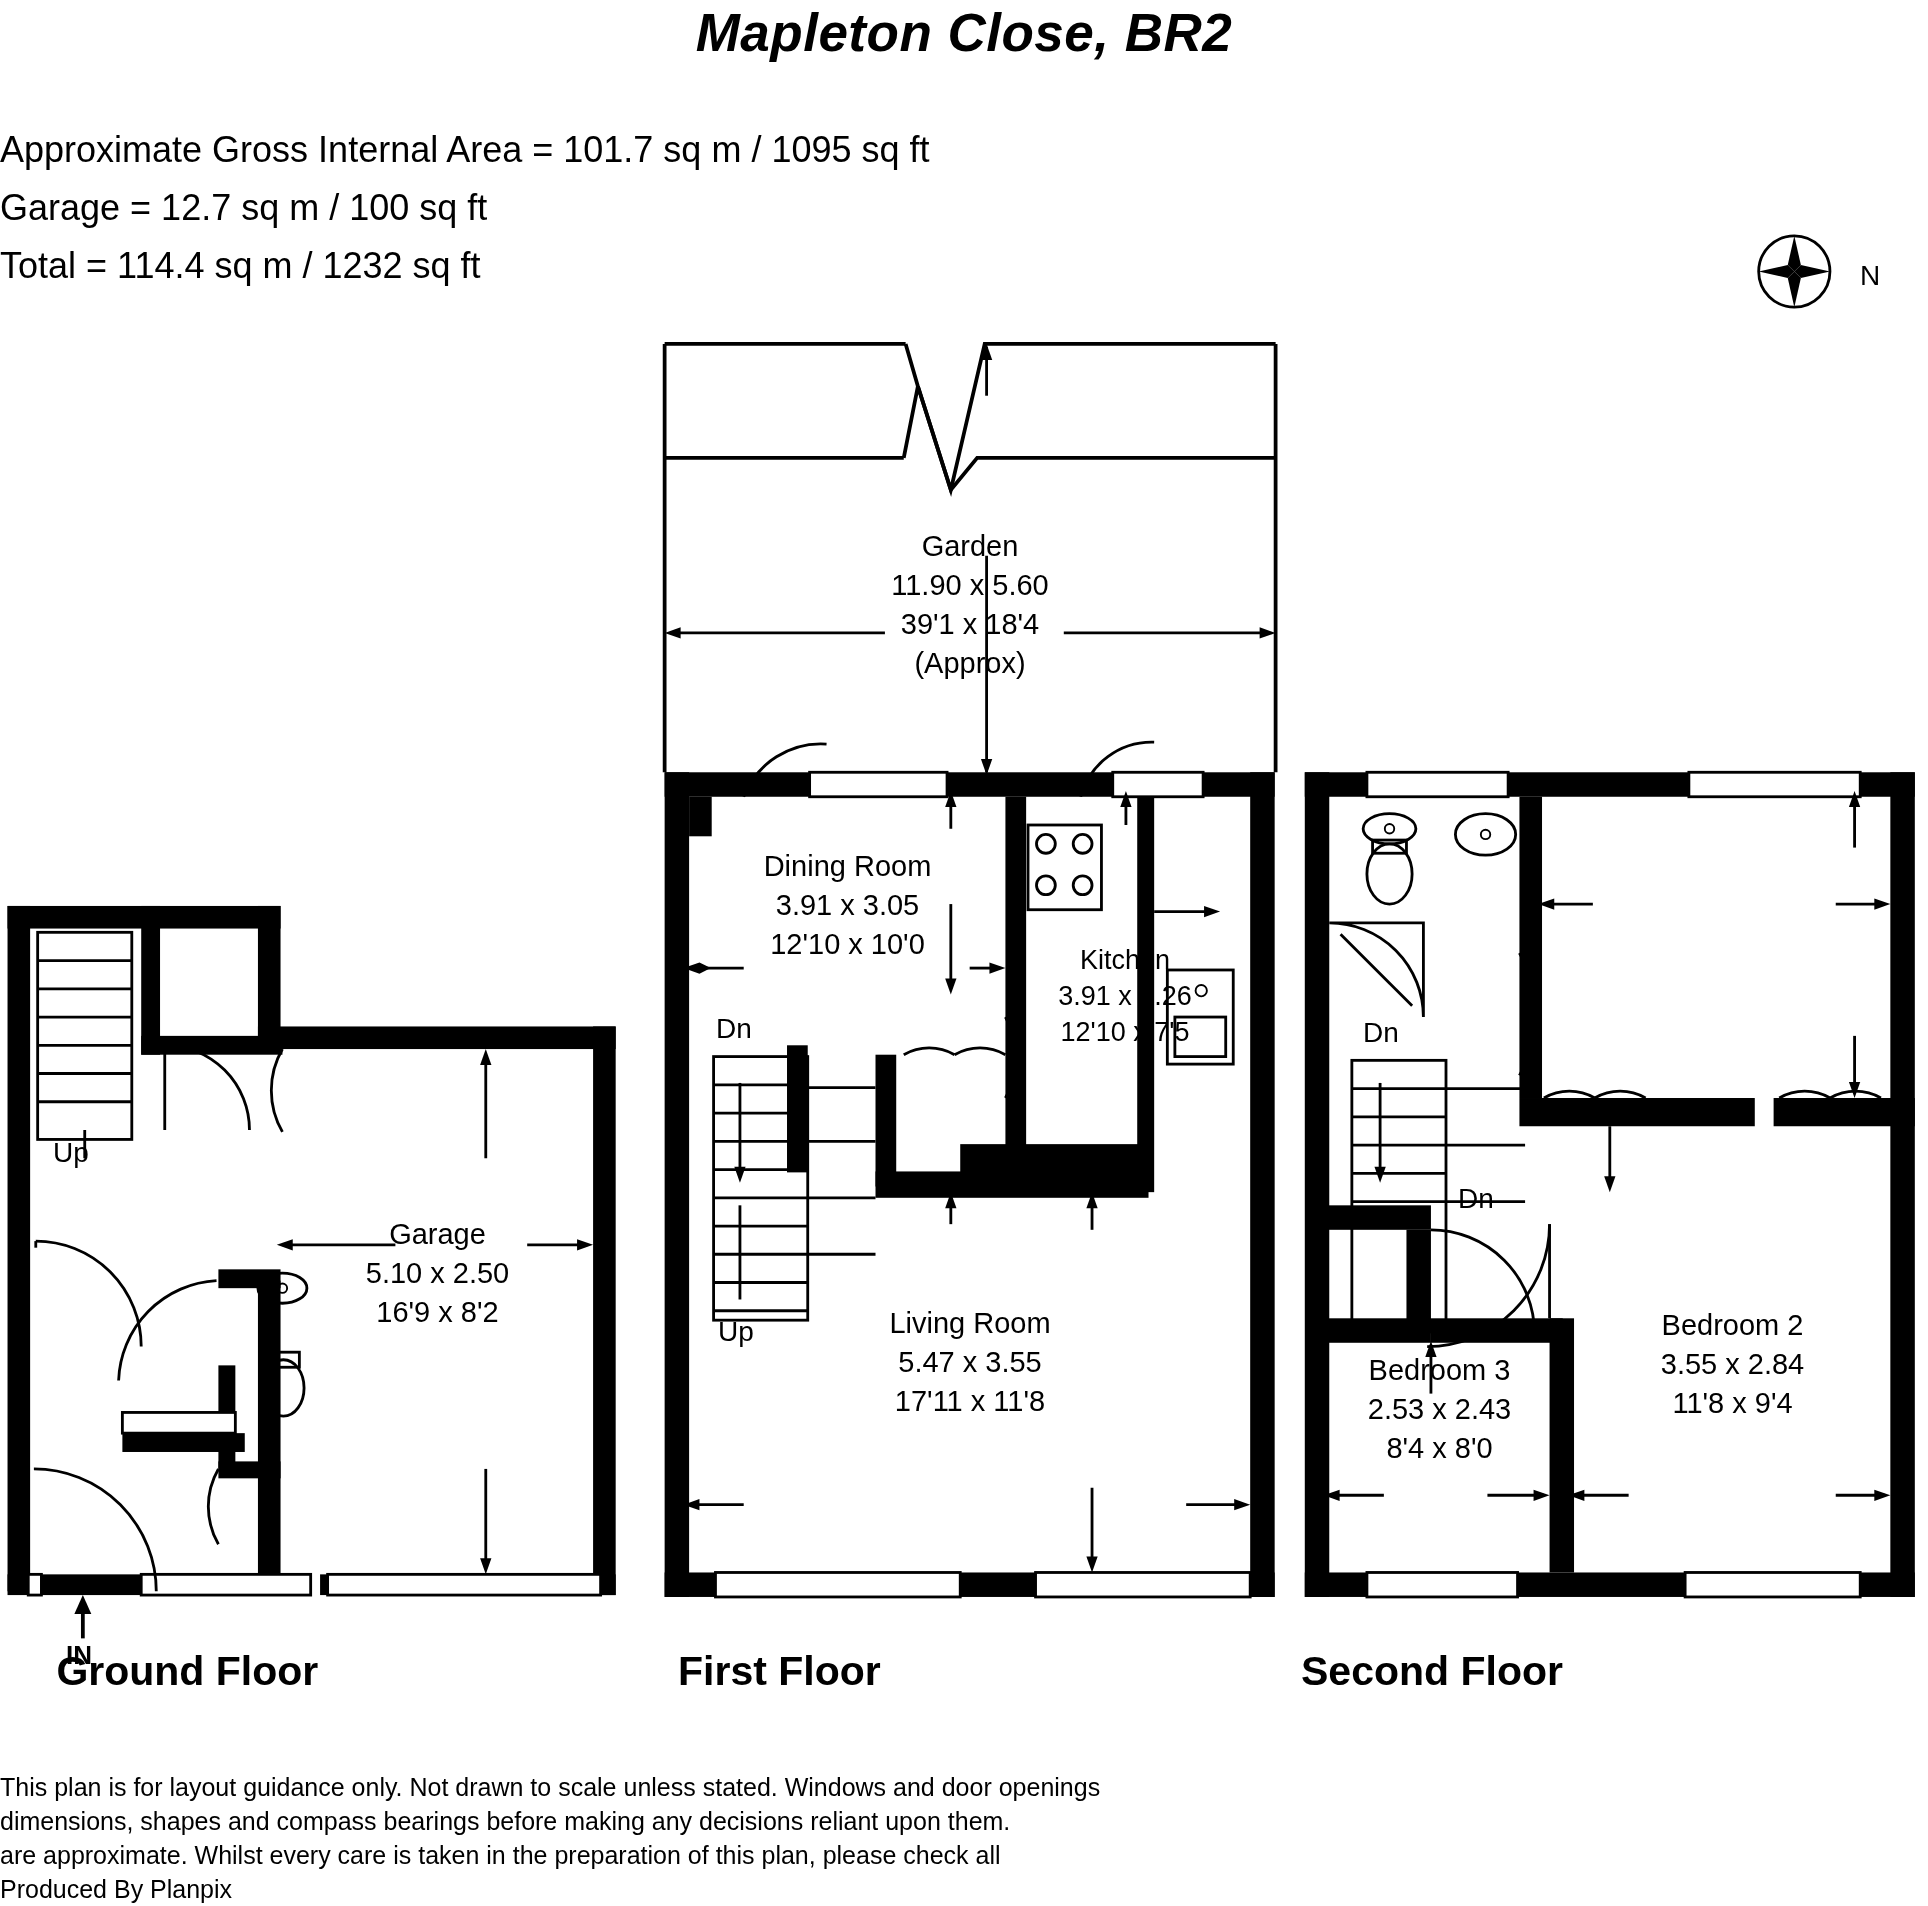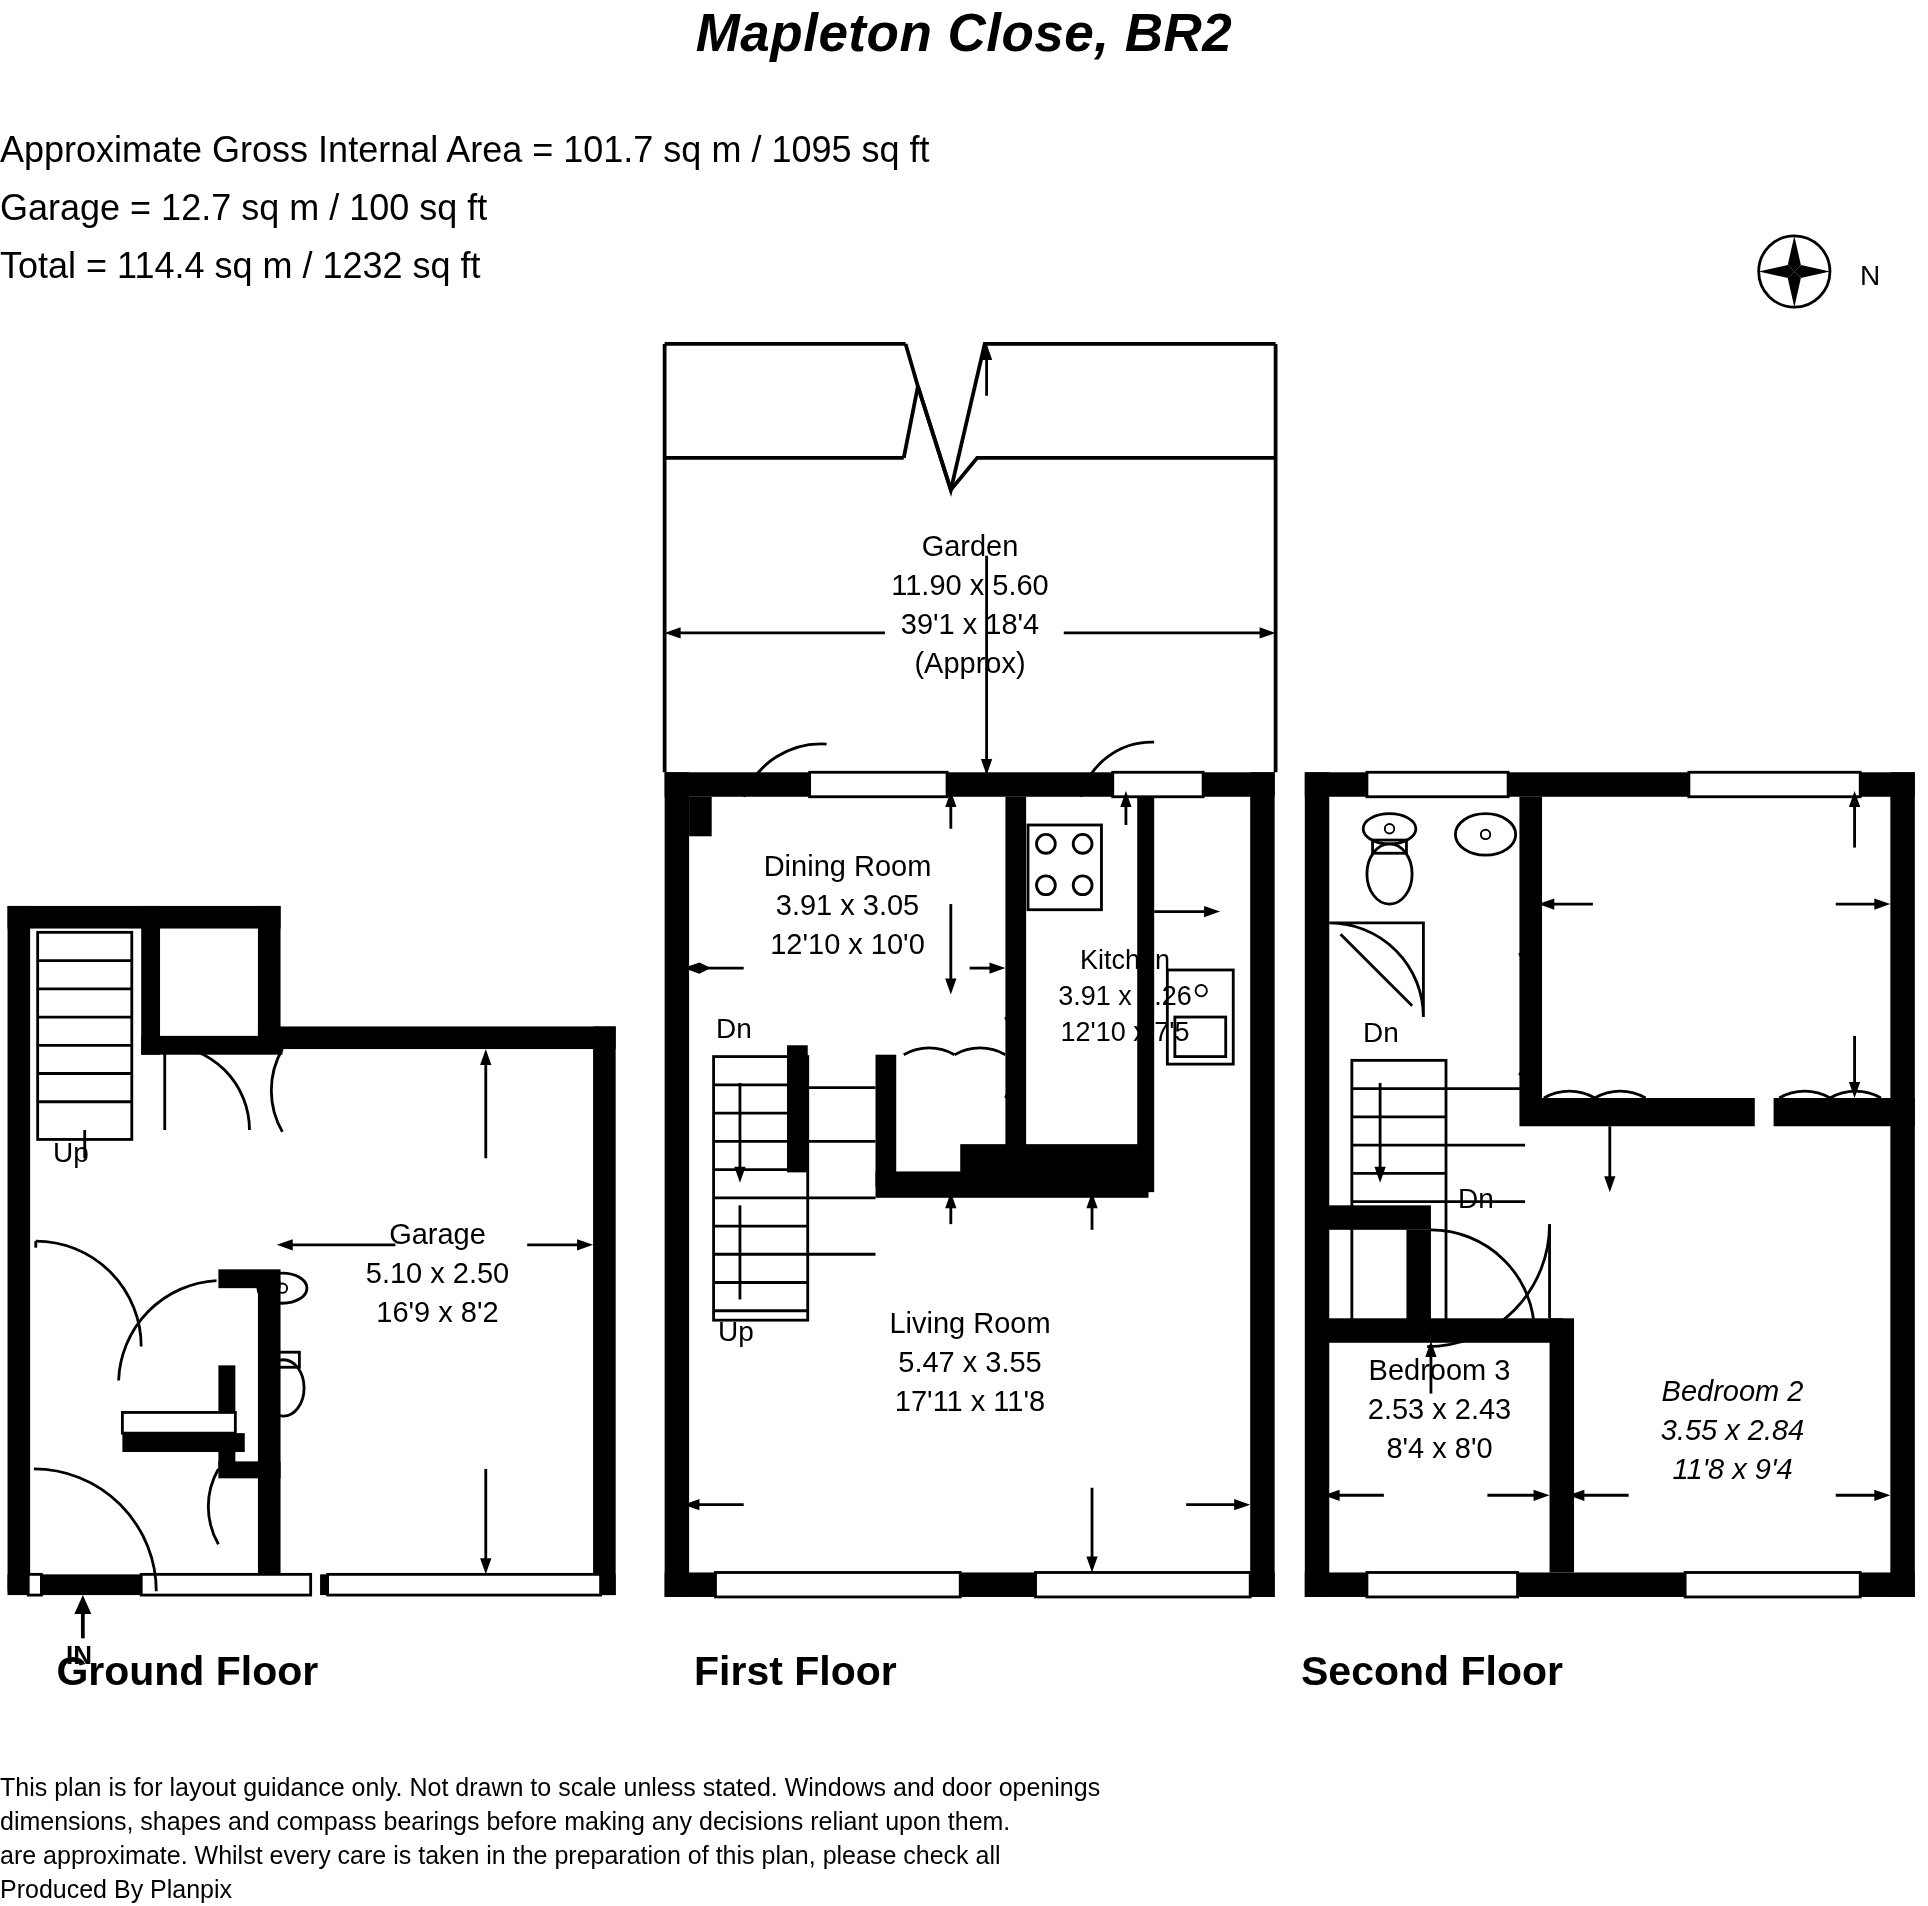--- a/index.html
+++ b/index.html
@@ -54,21 +54,21 @@
     font-size: 28px;
   }
   
   .floor-caption {
     position: absolute;
     font-size: 41px;
     font-weight: bold;
     white-space: nowrap;
   }
   #cap-ground { left: 9.4px;   top: 1648px; margin-left: 47px; }
-  #cap-first  { left: 694px;  top: 1648px; text-align: center; }
+  #cap-first  { left: 678px;  top: 1648px; text-align: center; }
   #cap-second { left: 1301px; top: 1648px; }
   
   .disclaimer {
     position: absolute;
     left: 0;
     top: 1770px;
     width: 1716px;
     text-align: left;
     font-size: 25px;
     line-height: 34px;
@@ -398,21 +398,21 @@
     <div>17'11 x 11'8</div>
   </div>
 
   <div class="room-label" style="left:320px; top:1215px; width:235px;">
     <div>Garage</div>
     <div>5.10 x 2.50</div>
     <div>16'9 x 8'2</div>
   </div>
 
 
-  <div class="room-label" style="left:1610px; top:1372px; width:245px;font-style:italic;">
+  <div class="room-label" style="left:1610px; top:1306px; width:245px;">
     <div>Bedroom 2</div>
     <div>3.55 x 2.84</div>
     <div>11'8 x 9'4</div>
   </div>
 
   <div class="room-label" style="left:1331px; top:1351px; width:217px;">
     <div>Bedroom 3</div>
     <div>2.53 x 2.43</div>
     <div>8'4 x 8'0</div>
   </div>

